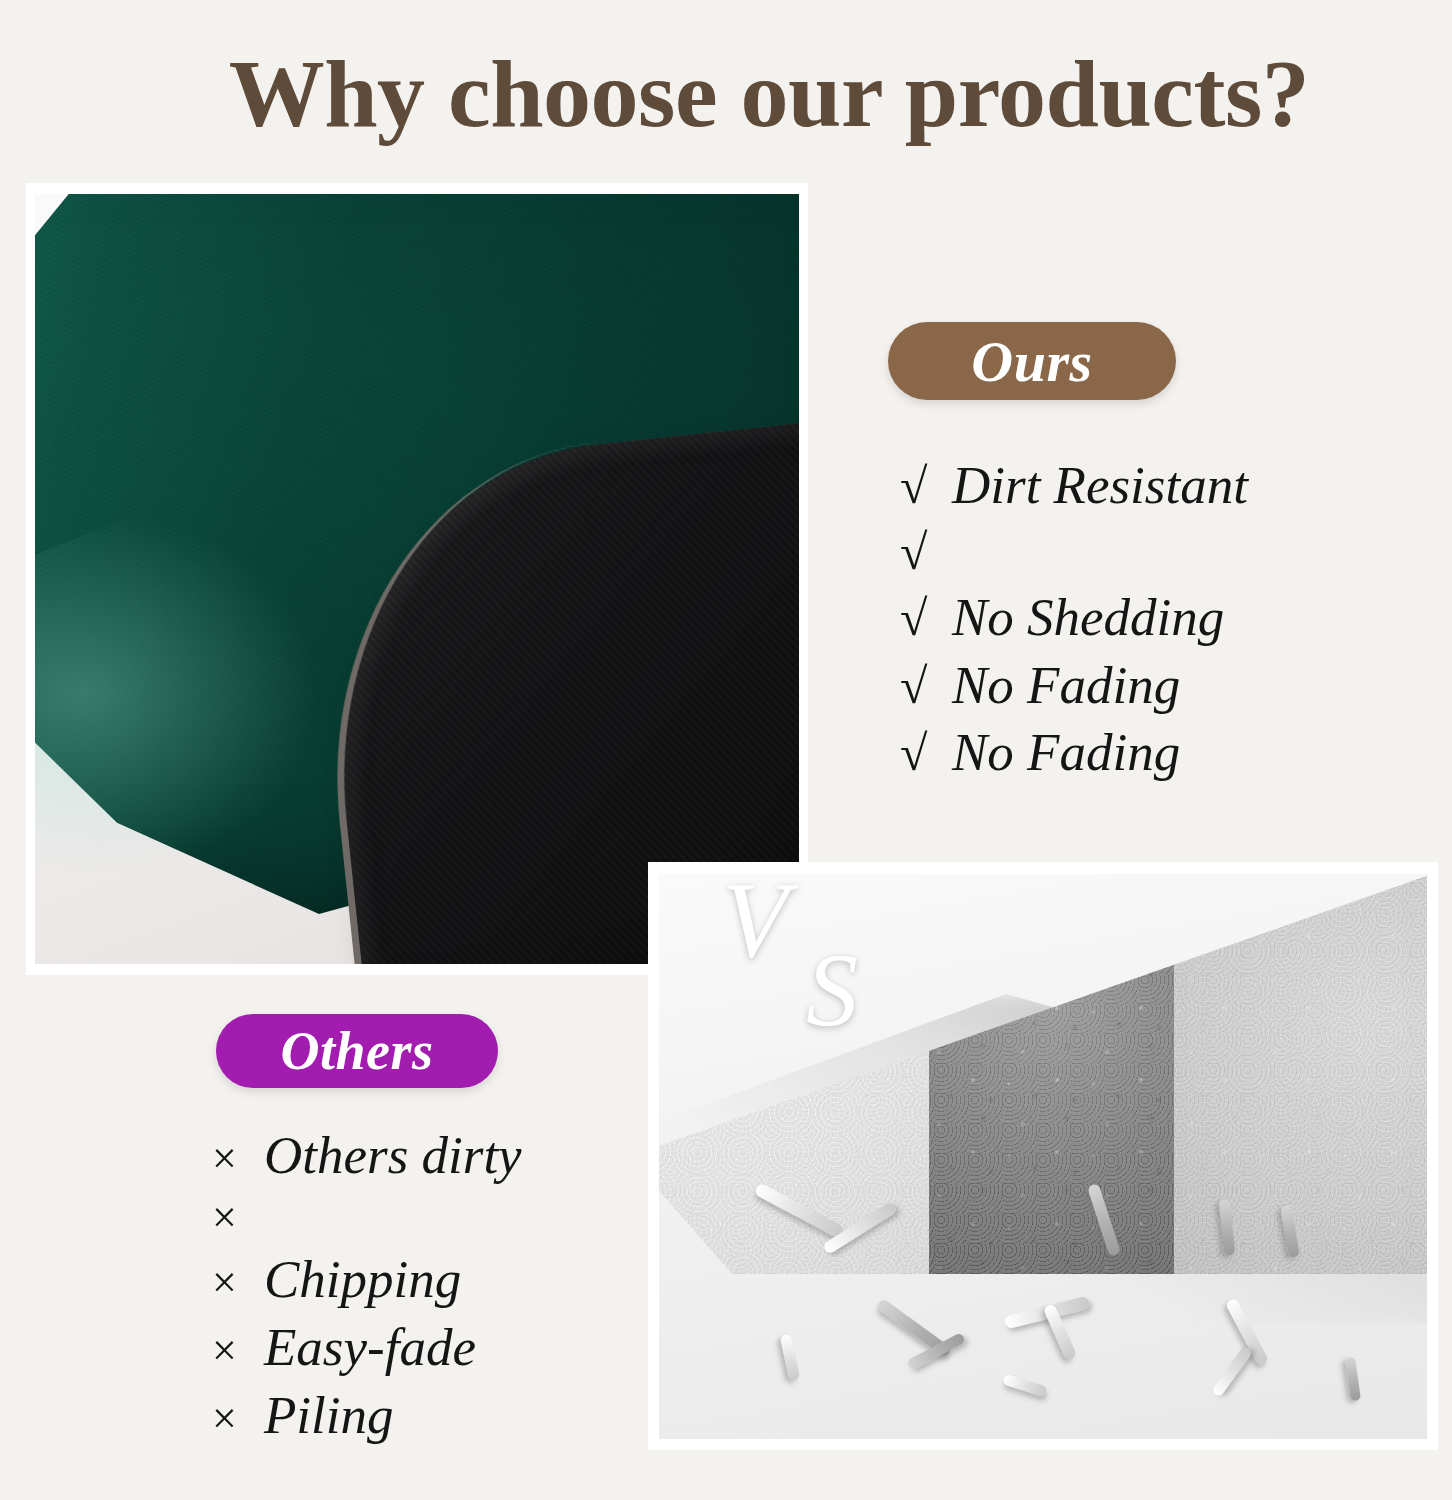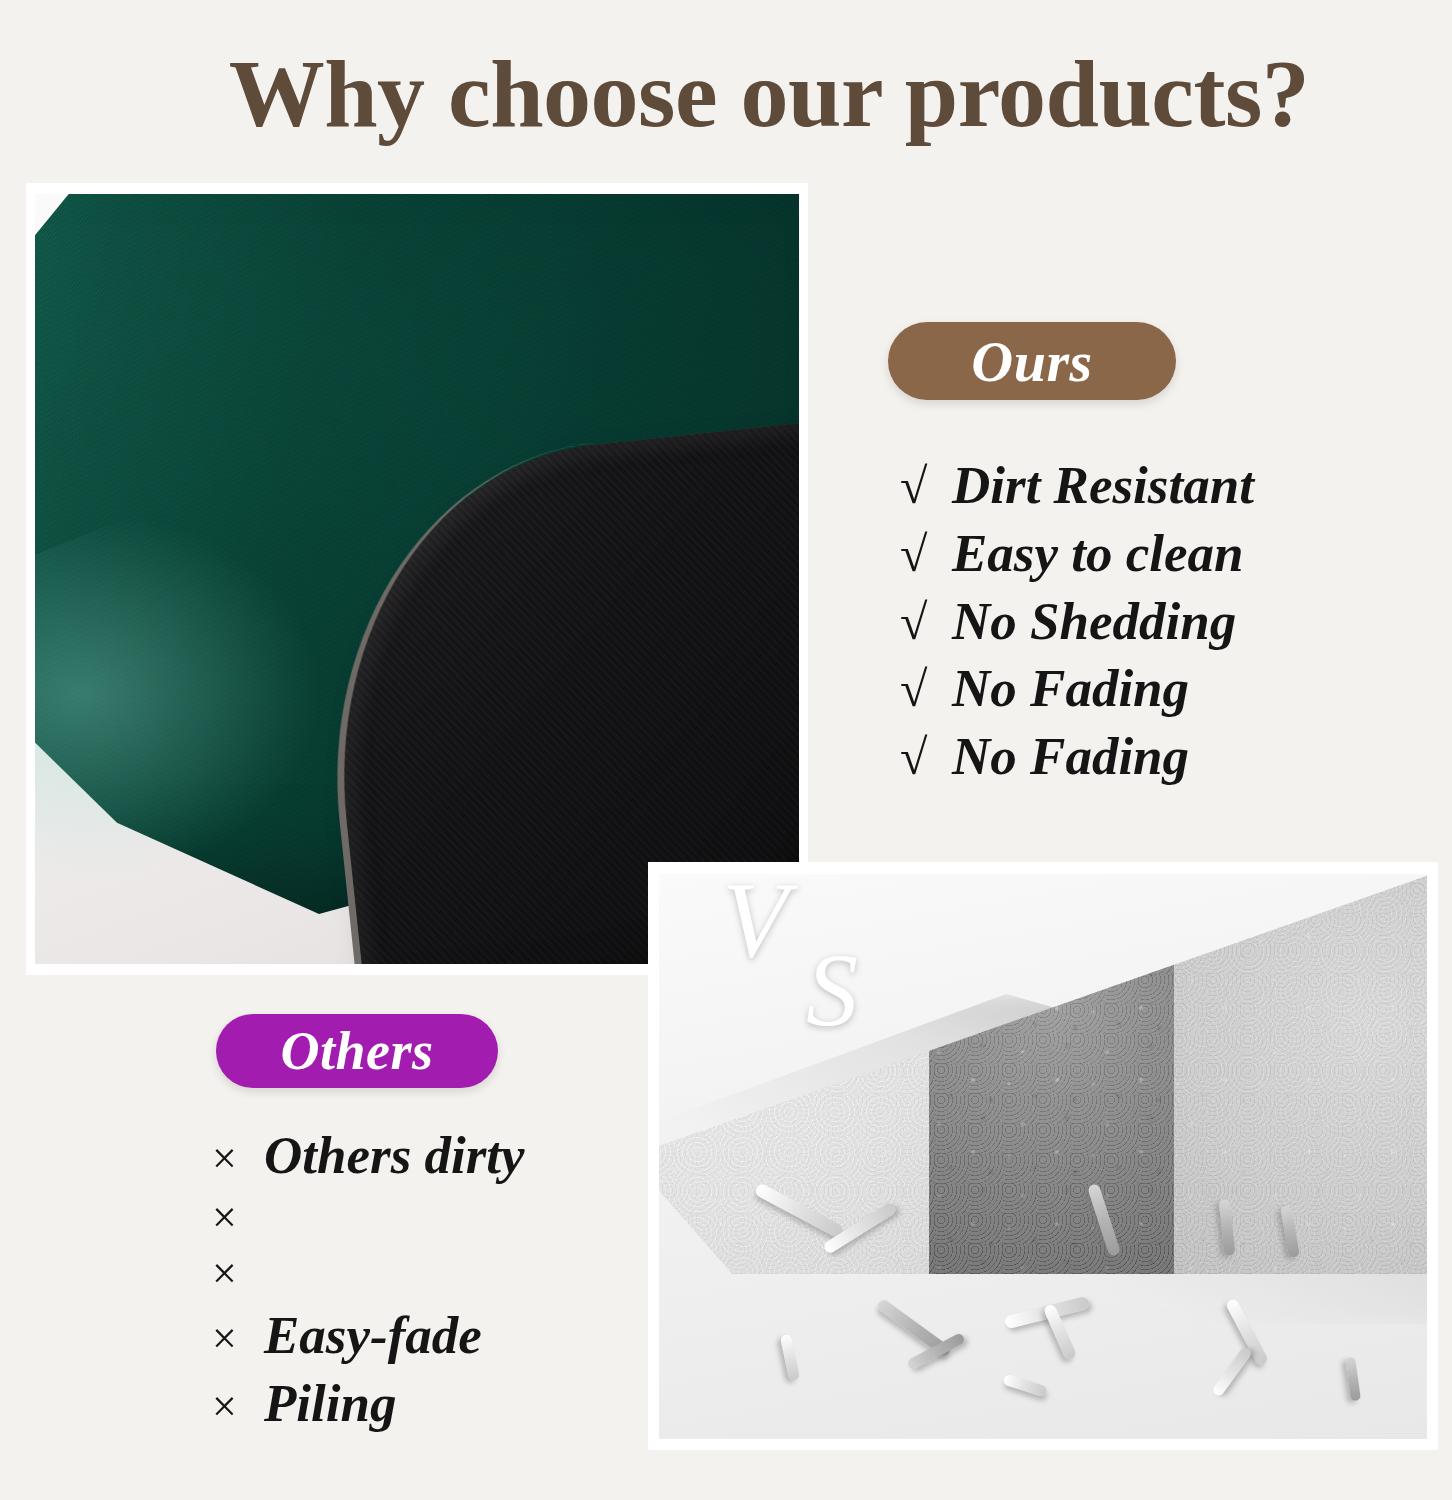--- a/index.html
+++ b/index.html
@@ -337,21 +337,20 @@
     font-style: normal;
   }
   .mark.check {
     font-size: 50px;
   }
   .mark.cross {
     font-size: 44px;
   }
   .feature-text {
     display: inline-block;
-    font-weight: bold;
   }
 </style>
 </head>
 <body>
 
 <div id="page">
 
   <div class="page-title">Why choose our products?</div>
 
   <div class="photo-frame" id="frame-ours">
@@ -400,21 +399,20 @@
 
   <div class="badge" id="badge-ours">Ours</div>
 
   <ul class="feature-list" id="list-ours">
     <li class="feature-item">
       <span class="mark check">√</span>
       <span class="feature-text">Dirt Resistant</span>
     </li>
     <li class="feature-item">
       <span class="mark check">√</span>
-      <span class="feature-text">Easy to clean</span>
     </li>
     <li class="feature-item">
       <span class="mark check">√</span>
       <span class="feature-text">No Shedding</span>
     </li>
     <li class="feature-item">
       <span class="mark check">√</span>
       <span class="feature-text">No Fading</span>
     </li>
     <li class="feature-item">
@@ -428,20 +426,21 @@
   <ul class="feature-list" id="list-others">
     <li class="feature-item">
       <span class="mark cross">×</span>
       <span class="feature-text">Others dirty</span>
     </li>
     <li class="feature-item">
       <span class="mark cross">×</span>
     </li>
     <li class="feature-item">
       <span class="mark cross">×</span>
+      <span class="feature-text">Chipping</span>
     </li>
     <li class="feature-item">
       <span class="mark cross">×</span>
       <span class="feature-text">Easy-fade</span>
     </li>
     <li class="feature-item">
       <span class="mark cross">×</span>
       <span class="feature-text">Piling</span>
     </li>
   </ul>

